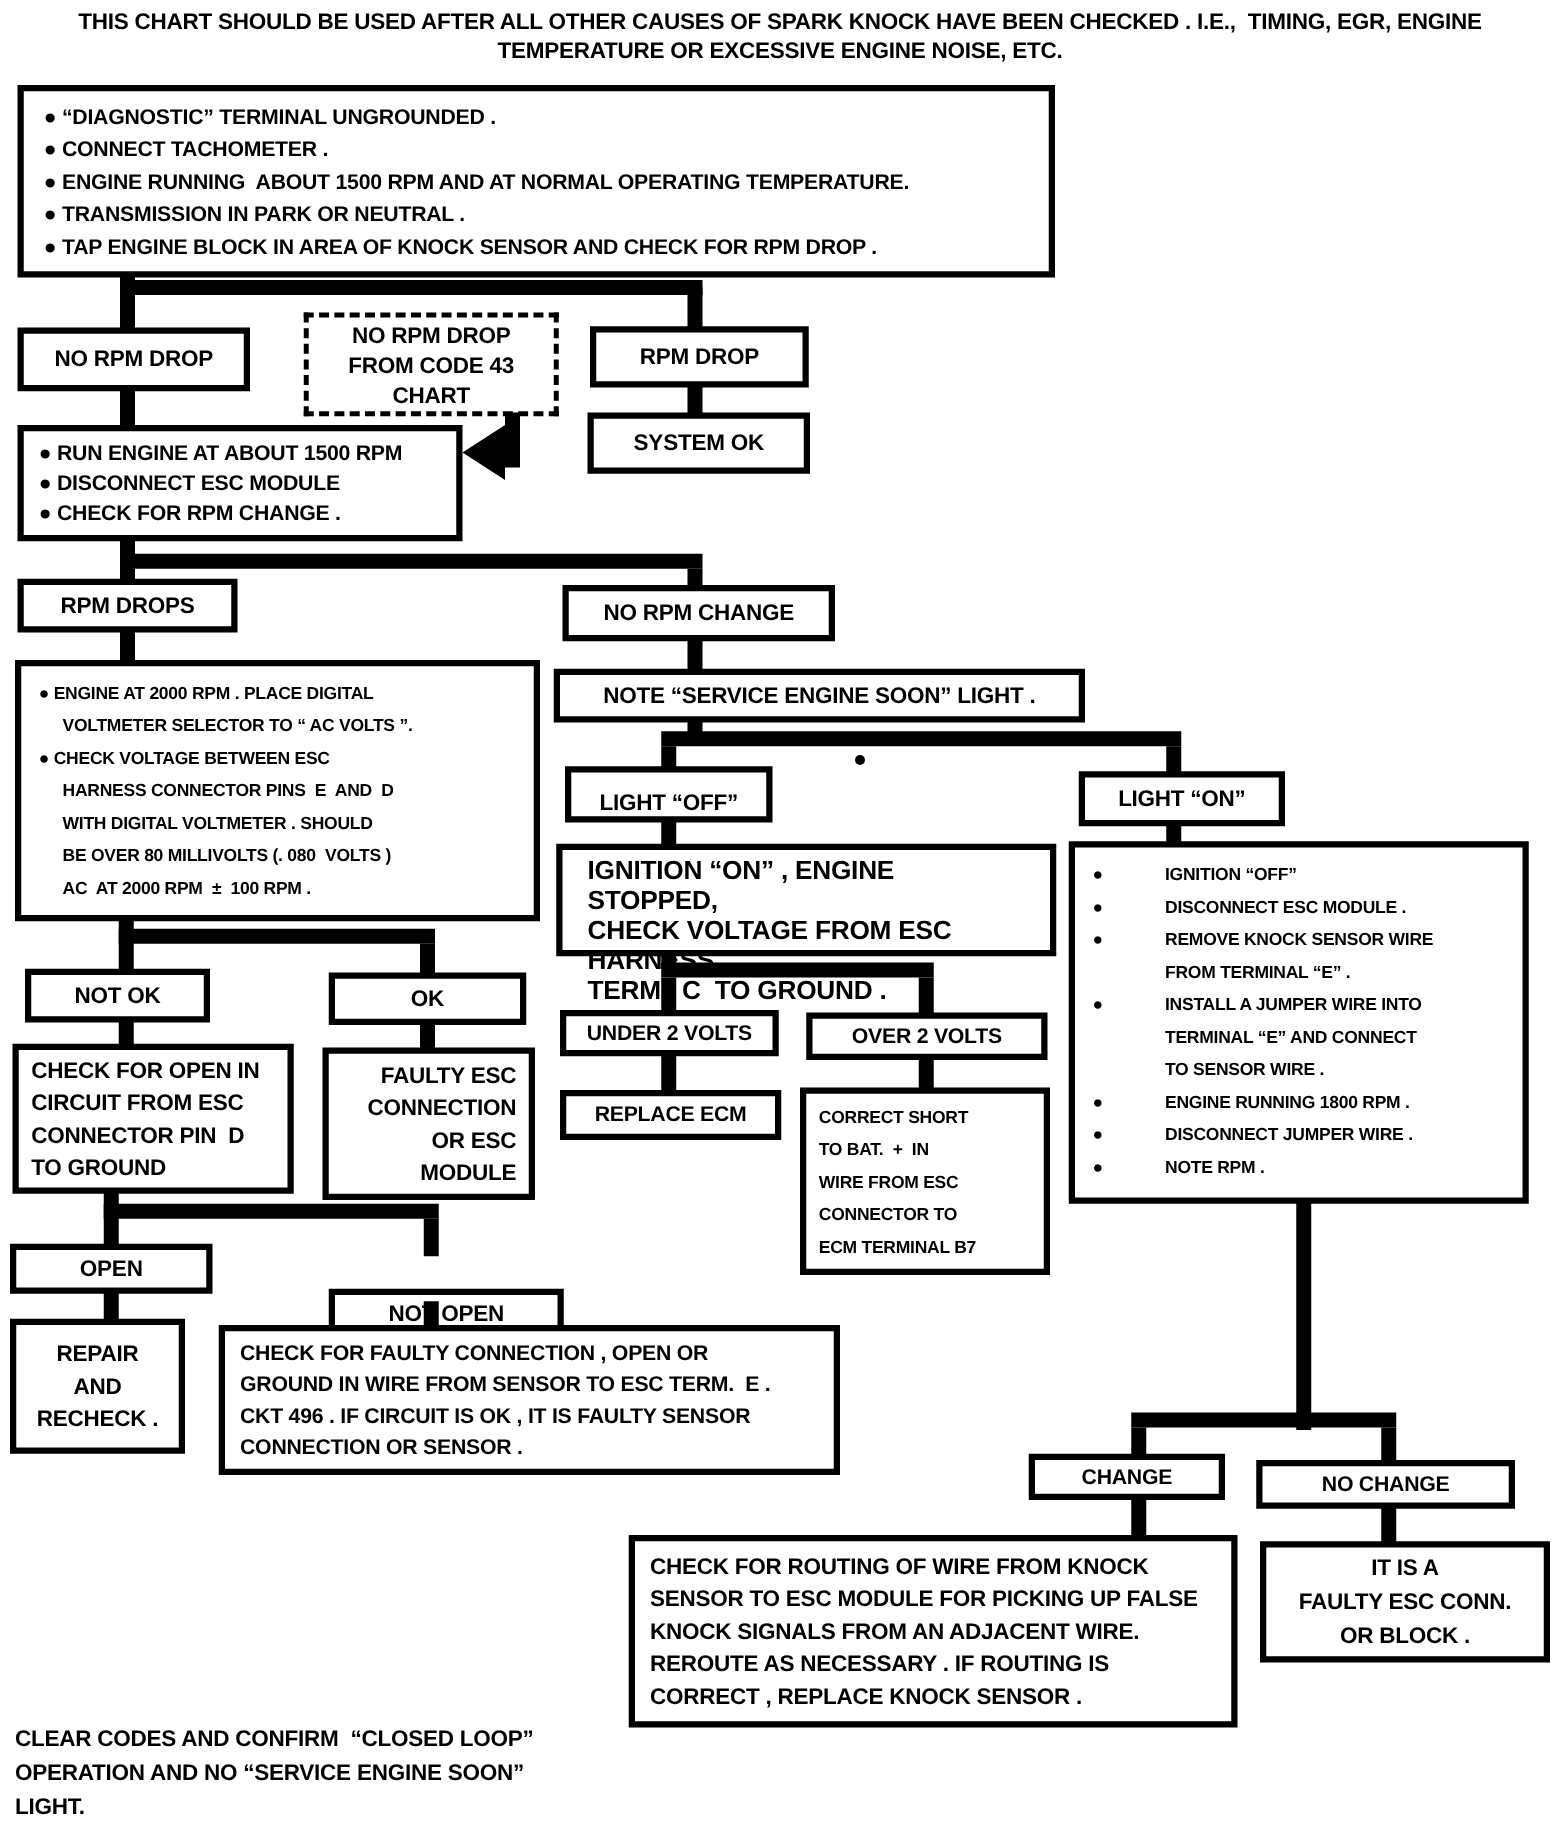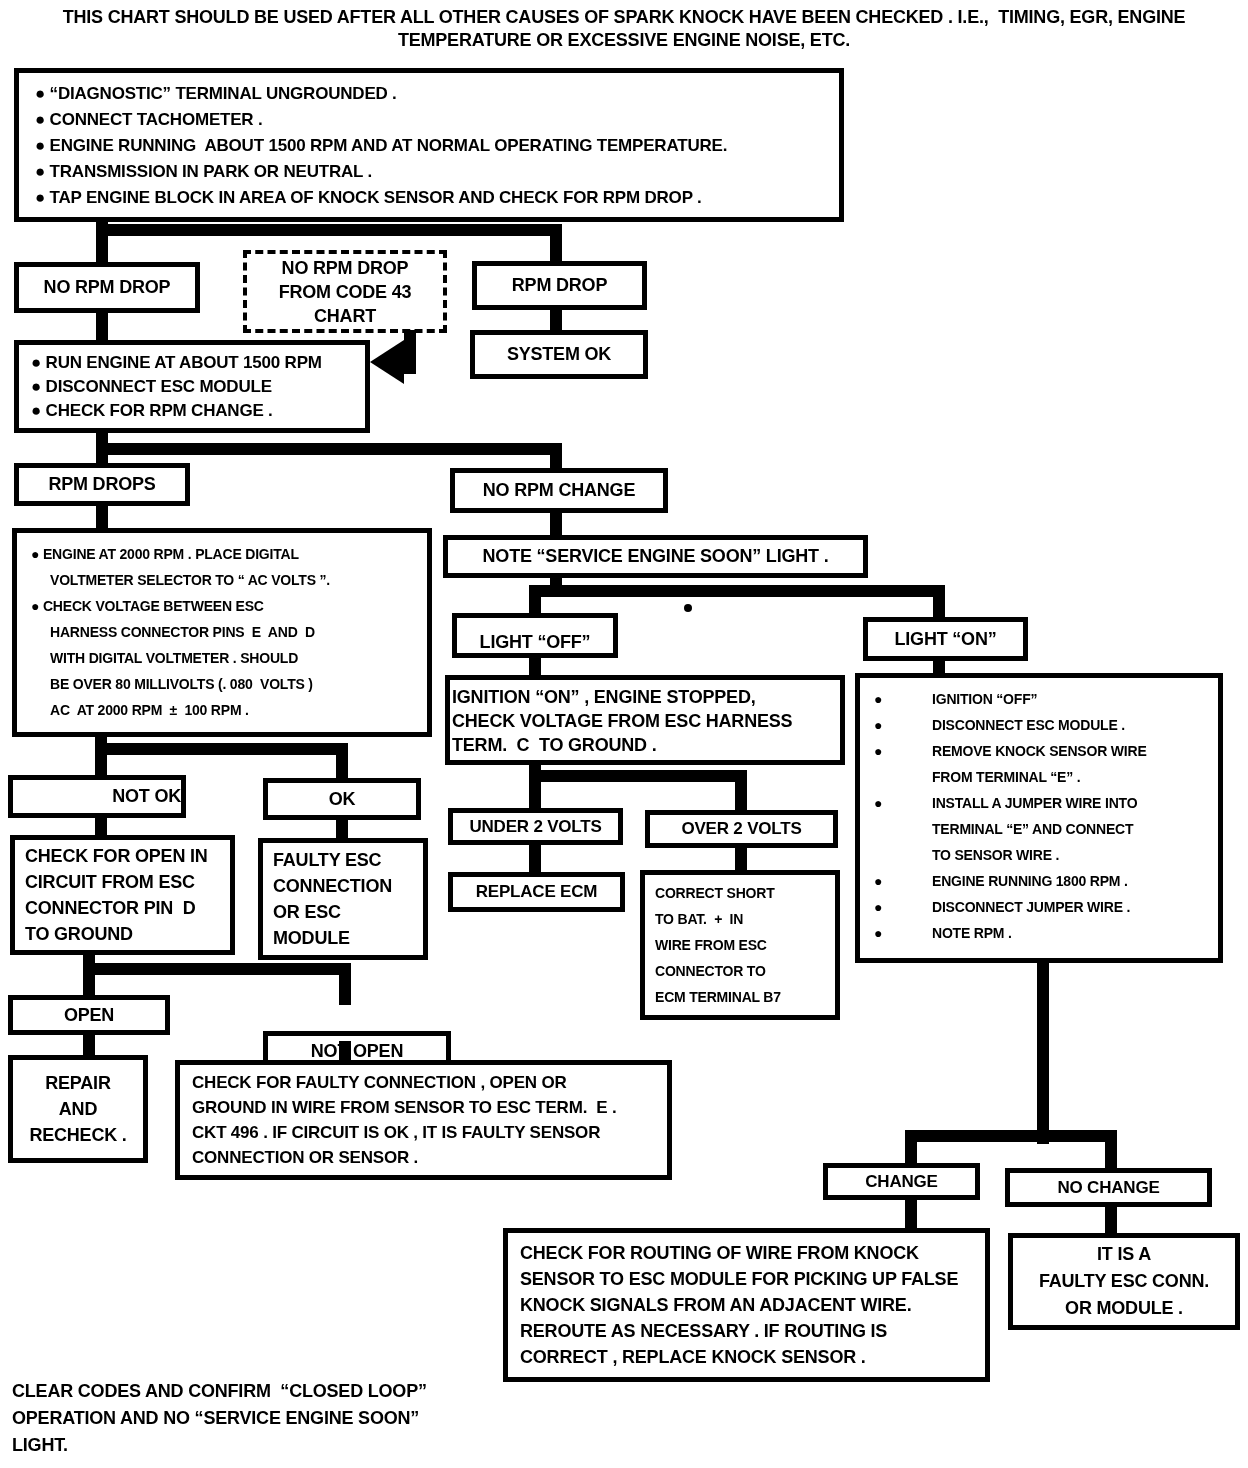--- a/index.html
+++ b/index.html
@@ -91,54 +91,54 @@
     </div>
 
   <div class="box lab" style="left:452px;top:613px;width:166px;height:45px;align-items:flex-end;">
       <span class="line">LIGHT “OFF”</span>
     </div>
 
   <div class="box lab" style="left:863px;top:617px;width:165px;height:44px;">
       <span class="line">LIGHT “ON”</span>
     </div>
 
-  <div class="box txt" style="left:445px;top:675px;width:400px;height:90px;padding:5px 2px;line-height:24px;font-size:18px;">
+  <div class="box txt" style="left:445px;top:675px;width:400px;height:90px;padding:5px 20px;line-height:24px;font-size:21px;">
     <div class="line">IGNITION “ON” , ENGINE STOPPED,</div>
     <div class="line">CHECK VOLTAGE FROM ESC HARNESS</div>
     <div class="line">TERM.  C  TO GROUND .</div>
   </div>
 
   <div class="box txt" style="left:855px;top:673px;width:368px;height:290px;padding:8px 8px;line-height:26px;">
     <div class="line bl2">IGNITION “OFF”</div>
     <div class="line bl2">DISCONNECT ESC MODULE .</div>
     <div class="line bl2">REMOVE KNOCK SENSOR WIRE</div>
     <div class="line cl2">FROM TERMINAL “E” .</div>
     <div class="line bl2">INSTALL A JUMPER WIRE INTO</div>
     <div class="line cl2">TERMINAL “E” AND CONNECT</div>
     <div class="line cl2">TO SENSOR WIRE .</div>
     <div class="line bl2">ENGINE RUNNING 1800 RPM .</div>
     <div class="line bl2">DISCONNECT JUMPER WIRE .</div>
     <div class="line bl2">NOTE RPM .</div>
   </div>
 
-  <div class="box lab" style="left:8px;top:775px;width:178px;height:43px;justify-content:flex-end;">
+  <div class="box lab" style="left:20px;top:775px;width:148px;height:43px;">
       <span class="line">NOT OK</span>
     </div>
   <div class="box lab" style="left:263px;top:778px;width:158px;height:42px;">
       <span class="line">OK</span>
     </div>
 
   <div class="box txt" style="left:10px;top:835px;width:225px;height:120px;padding:3px 10px;line-height:26px;font-size:18px;">
     <div class="line">CHECK FOR OPEN IN</div>
     <div class="line">CIRCUIT FROM ESC</div>
     <div class="line">CONNECTOR PIN  D</div>
     <div class="line">TO GROUND</div>
   </div>
 
-  <div class="box txt" style="left:258px;top:838px;width:170px;height:122px;padding:4px 10px;line-height:26px;font-size:18px;">
+  <div class="box txt" style="left:258px;top:838px;width:170px;height:122px;padding:4px 10px;line-height:26px;font-size:18px;text-align:right;">
     <div class="line">FAULTY ESC</div>
     <div class="line">CONNECTION</div>
     <div class="line">OR ESC</div>
     <div class="line">MODULE</div>
   </div>
 
   <div class="box lab" style="left:448px;top:808px;width:175px;height:37px;font-size:17px;">
       <span class="line">UNDER 2 VOLTS</span>
     </div>
   <div class="box lab" style="left:645px;top:810px;width:193px;height:38px;font-size:17px;">
@@ -188,21 +188,21 @@
     <div class="line">CHECK FOR ROUTING OF WIRE FROM KNOCK</div>
     <div class="line">SENSOR TO ESC MODULE FOR PICKING UP FALSE</div>
     <div class="line">KNOCK SIGNALS FROM AN ADJACENT WIRE.</div>
     <div class="line">REROUTE AS NECESSARY . IF ROUTING IS</div>
     <div class="line">CORRECT , REPLACE KNOCK SENSOR .</div>
   </div>
 
   <div class="box center-col txt" style="left:1008px;top:1233px;width:232px;height:97px;line-height:27px;font-size:18px;">
     <div class="line">IT IS A</div>
     <div class="line">FAULTY ESC CONN.</div>
-    <div class="line">OR MODULE .</div>
+    <div class="line">OR BLOCK .</div>
   </div>
 
   <div class="footer">
     <div class="line">CLEAR CODES AND CONFIRM  “CLOSED LOOP”</div>
     <div class="line">OPERATION AND NO “SERVICE ENGINE SOON”</div>
     <div class="line">LIGHT.</div>
   </div>
 
   <div class="conn" style="left:96px;top:218px;width:12px;height:46px;"></div>
   <div class="conn" style="left:96px;top:224px;width:466px;height:12px;"></div>

